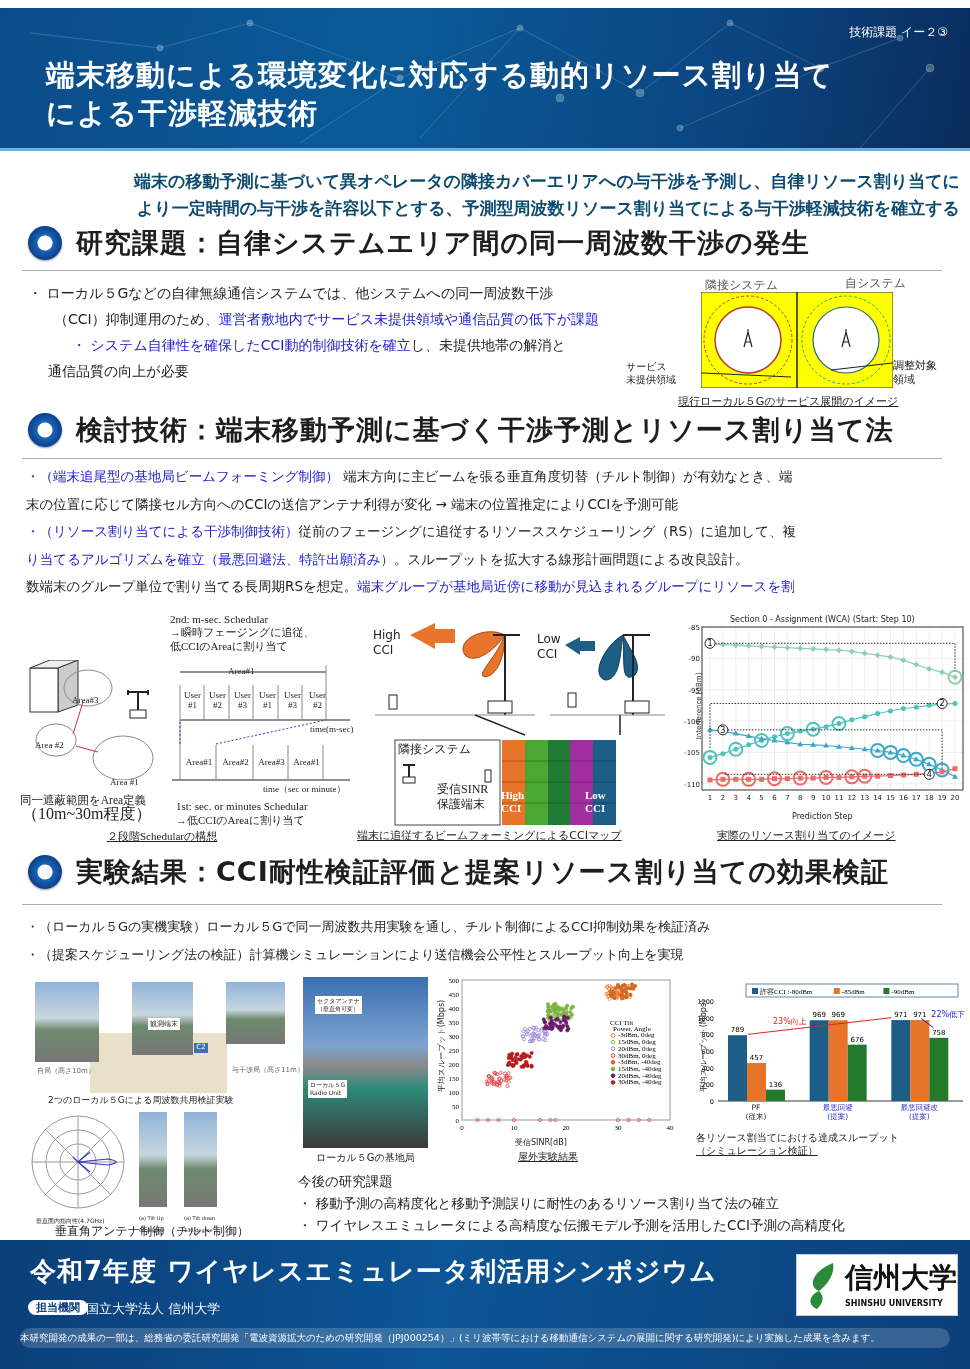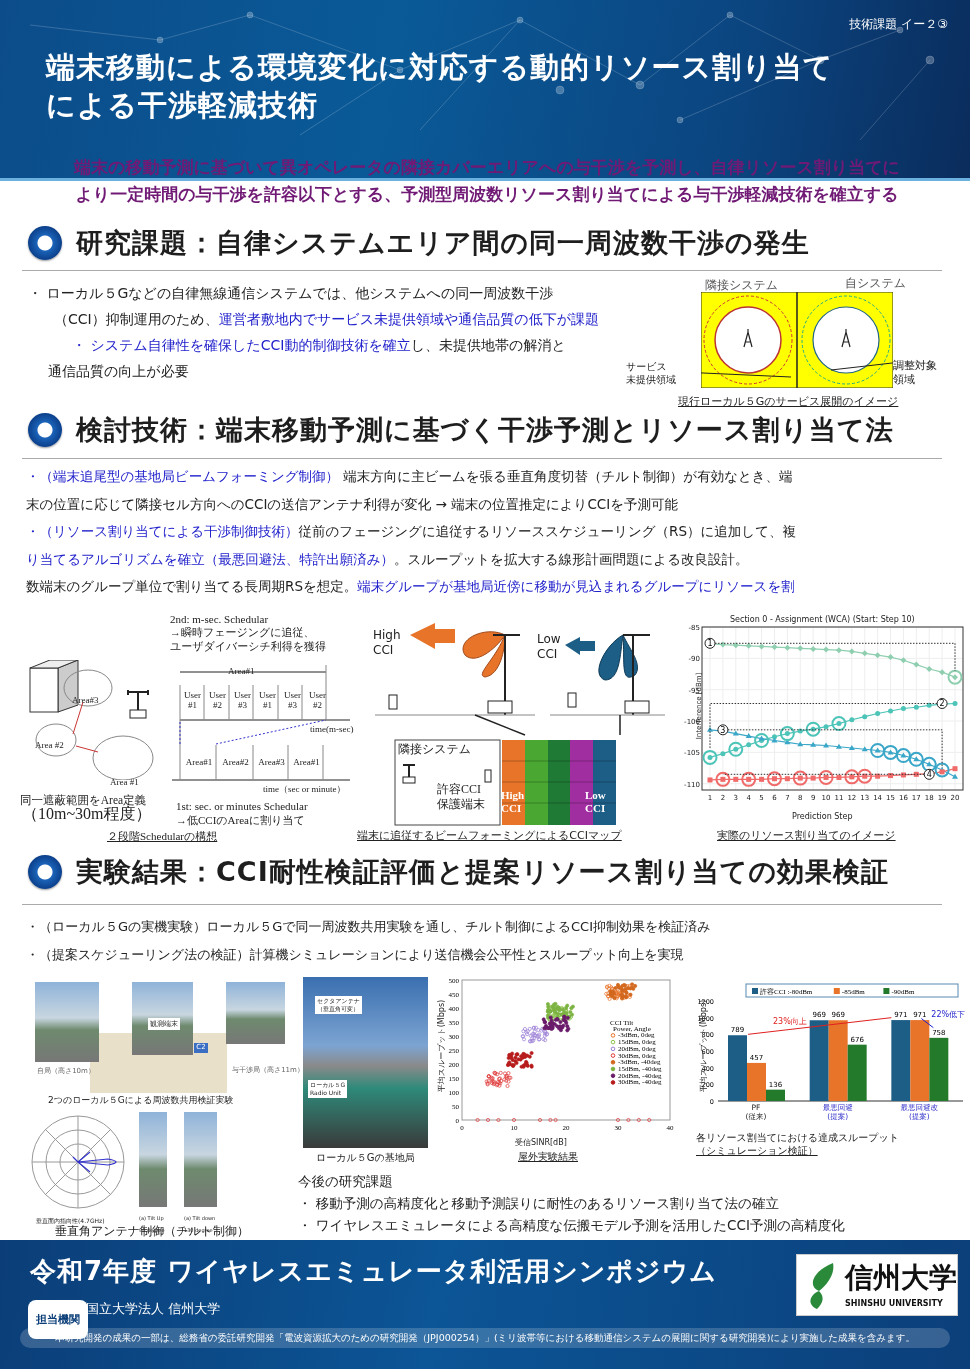--- a/index.html
+++ b/index.html
@@ -1,35 +1,35 @@
 <!DOCTYPE html>
 <html><head>
 <meta charset="utf-8">
 <style>
 *{box-sizing:border-box;margin:0;padding:0}
 body{width:970px;height:1369px;background:#fff;font-family:"DejaVu Sans","Liberation Sans",sans-serif;color:#222;position:relative;overflow:hidden}
-.header{position:absolute;left:0;top:0;width:970px;height:181px;background:linear-gradient(100deg,#0c4c8a 0%,#0a5a98 40%,#0b4580 75%,#0a2c5c 100%);overflow:hidden}
+.header{position:absolute;left:0;top:8px;width:970px;height:143px;background:linear-gradient(100deg,#0c4c8a 0%,#0a5a98 40%,#0b4580 75%,#0a2c5c 100%);overflow:hidden}
 .header svg.net{position:absolute;left:0;top:0}
 .header .code{position:absolute;right:22px;top:16px;color:#fff;font-size:12px}
 .header .title{position:absolute;left:46px;top:48px;color:#fff;font-size:29px;font-weight:bold;line-height:38px;letter-spacing:1px}
 .header .bar{position:absolute;left:0;bottom:0;width:100%;height:3px;background:#6ab1e0}
-.lead{position:absolute;left:14px;top:154px;width:946px;color:#701a75;font-size:17px;font-weight:bold;line-height:27px;text-align:center}
+.lead{position:absolute;left:14px;top:168px;width:946px;color:#0c4a6e;font-size:17px;font-weight:bold;line-height:27px;text-align:right}
 .sec-h{position:absolute;left:28px;display:flex;align-items:center;gap:14px}
 .sec-h .ring{width:34px;height:34px;border-radius:50%;background:radial-gradient(circle,#fff 0 7px,#1b63b8 8px,#0b3f8a 17px);box-shadow:0 1px 2px rgba(0,0,0,.4)}
 .sec-h .txt{font-size:27px;font-weight:bold;color:#1e1e1e;letter-spacing:1px}
 .rule{position:absolute;left:22px;width:920px;height:1px;background:#aaa}
 .p{position:absolute;font-size:14px;line-height:26px;color:#222}
 .blue{color:#2222cc}
 .cap{position:absolute;font-size:11px;text-decoration:underline;color:#222;white-space:nowrap}
 .small{position:absolute;font-size:10px;color:#222;white-space:nowrap;line-height:12px}
 .footer{position:absolute;left:0;top:1240px;width:970px;height:129px;background:linear-gradient(100deg,#0b3e78 0%,#0c5596 45%,#0b3f7a 100%)}
 .footer .sym{position:absolute;left:30px;top:14px;color:#fff;font-size:26px;font-weight:bold;letter-spacing:1px}
-.footer .badge{position:absolute;left:28px;top:60px;background:#fff;color:#0b3e78;border-radius:8px;font-size:11px;font-weight:bold;padding:12px 8px}
+.footer .badge{position:absolute;left:28px;top:60px;background:#fff;color:#0b3e78;border-radius:8px;font-size:11px;font-weight:bold;padding:0 8px}
 .footer .org{position:absolute;left:86px;top:60px;color:#fff;font-size:13px}
-.footer .note{position:absolute;left:20px;top:88px;width:930px;height:20px;border-radius:10px;background:rgba(255,255,255,.18);color:#fff;font-size:9.5px;line-height:20px;text-align:center}
+.footer .note{position:absolute;left:20px;top:88px;width:930px;height:20px;border-radius:10px;background:rgba(255,255,255,.18);color:#fff;font-size:9.5px;line-height:20px;}
 .footer .logo{position:absolute;left:796px;top:14px;width:162px;height:62px;background:#fff;border:1px solid #ccc}
 .photo{position:absolute;background:linear-gradient(#8fb3d9,#c8d6e0 45%,#6e8a6e 60%,#777 100%)}
 </style>
 </head>
 <body>
 
 <div class="header">
   <svg class="net" width="970" height="143">
     <g stroke="rgba(255,255,255,0.18)" stroke-width="1" fill="rgba(255,255,255,0.25)">
       <line x1="30" y1="25" x2="160" y2="40"></line>
@@ -135,21 +135,21 @@
     <rect x="7" y="20" width="16" height="8" fill="#fff" stroke="#222"></rect>
   </svg>
   <div class="small" style="left:72px;top:694px;font-size:9px">Area#3</div>
   <div class="small" style="left:35px;top:739px;font-size:9px">Area #2</div>
   <div class="small" style="left:110px;top:776px;font-size:9px">Area #1</div>
   <div class="small" style="left:20px;top:794px;font-size:11.5px">同一遮蔽範囲をArea定義</div>
   <div class="small" style="left:22px;top:808px;font-size:16px">（10m~30m程度）</div>
 
   <div class="small" style="left:170px;top:613px;font-size:11px">2nd: m-sec. Schedular</div>
   <div class="small" style="left:170px;top:626px;font-size:11px">→瞬時フェージングに追従、</div>
-  <div class="small" style="left:170px;top:640px;font-size:11px">ユーザダイバーシチ利得を獲得</div>
+  <div class="small" style="left:170px;top:640px;font-size:11px">低CCIのAreaに割り当て</div>
   <svg style="position:absolute;left:168px;top:660px" width="185" height="130">
     <line x1="12" y1="12" x2="158" y2="12" stroke="#222"></line>
     <line x1="12" y1="60" x2="182" y2="60" stroke="#222"></line>
     <line x1="4" y1="120" x2="182" y2="120" stroke="#222"></line>
     <g stroke="#888">
         <line x1="12" y1="25" x2="12" y2="60"></line>
         <line x1="36" y1="25" x2="36" y2="60"></line>
         <line x1="61" y1="25" x2="61" y2="60"></line>
         <line x1="85" y1="25" x2="85" y2="60"></line>
         <line x1="110" y1="25" x2="110" y2="60"></line>
@@ -219,21 +219,21 @@
     <rect x="173" y="125" width="22" height="85" fill="#1f7a35"></rect>
     <rect x="195" y="125" width="23" height="85" fill="#a02ea0"></rect>
     <rect x="218" y="125" width="23" height="85" fill="#1d5e86"></rect>
     <g stroke="rgba(0,0,0,0.25)">
         <line x1="127" y1="146" x2="241" y2="146"></line>
         <line x1="127" y1="167" x2="241" y2="167"></line>
         <line x1="127" y1="188" x2="241" y2="188"></line>
       </g>
   </svg>
   <div class="small" style="left:398px;top:743px;font-size:12px">隣接システム</div>
-  <div class="small" style="left:437px;top:783px;font-size:12px;font-family:'Liberation Serif',serif">許容CCI</div>
+  <div class="small" style="left:437px;top:783px;font-size:12px;font-family:'Liberation Serif',serif">受信SINR</div>
   <div class="small" style="left:437px;top:798px;font-size:12px">保護端末</div>
   <div class="small" style="left:501px;top:789px;font-size:11px;color:#fff;font-weight:bold;font-family:'Liberation Serif',serif;line-height:13px">
       <div>High</div>
       <div>CCI</div>
     </div>
   <div class="small" style="left:585px;top:789px;font-size:11px;color:#fff;font-weight:bold;font-family:'Liberation Serif',serif;line-height:13px">
       <div>Low</div>
       <div>CCI</div>
     </div>
   <div class="cap" style="left:357px;top:828px">端末に追従するビームフォーミングによるCCIマップ</div>

